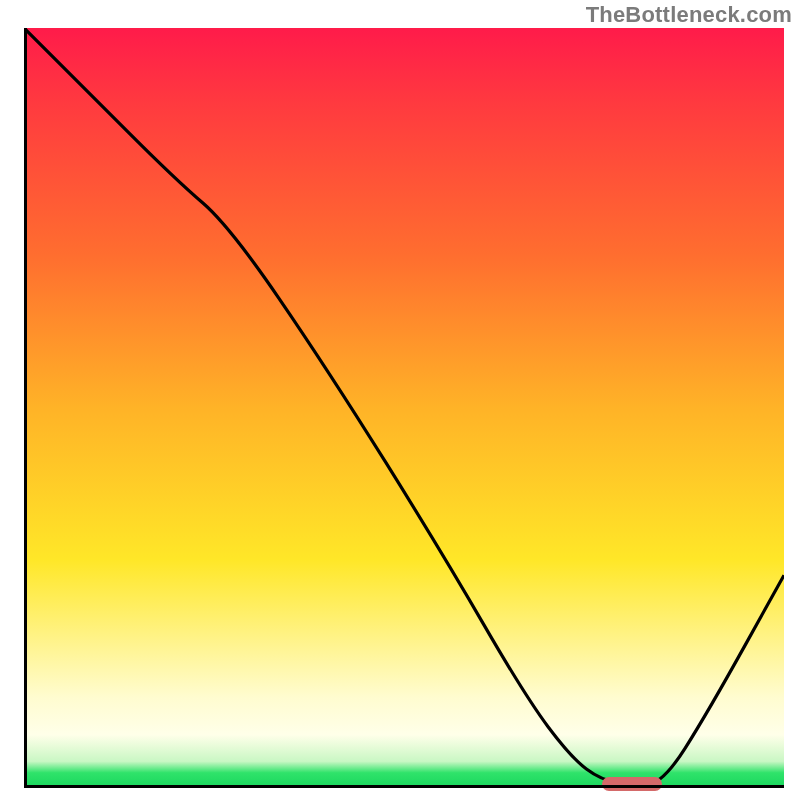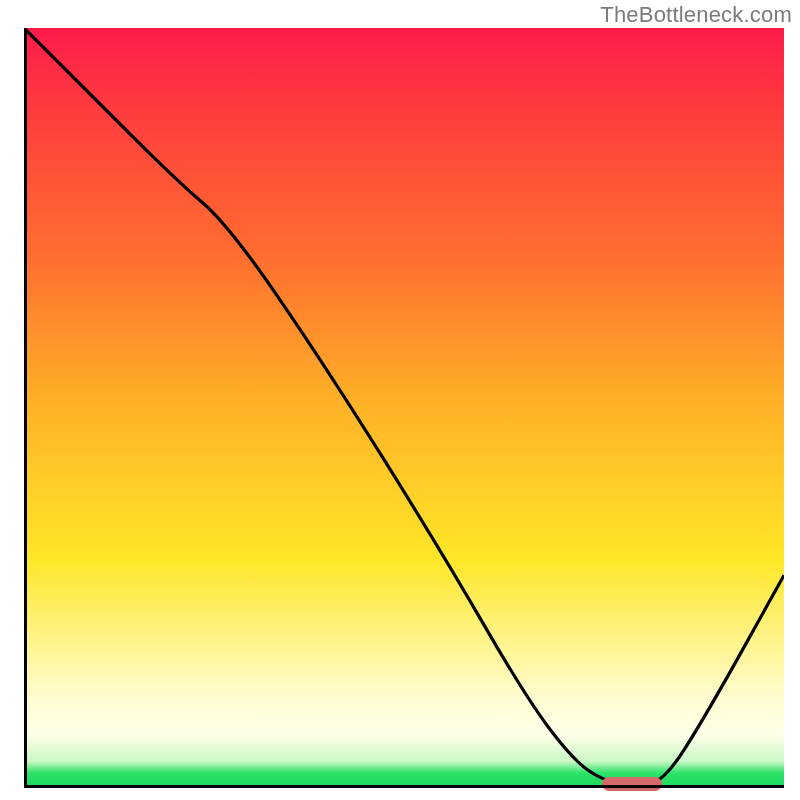--- a/index.html
+++ b/index.html
@@ -13,21 +13,21 @@
   .wrap {
     position: relative;
     width: 800px;
     height: 800px;
   }
   .watermark {
     position: absolute;
     top: 2px;
     right: 8px;
     font-size: 22px;
-    font-weight: 400;
+    font-weight: 700;
     color: #7b7b7b;
     letter-spacing: 0.2px;
   }
   .plot {
     position: absolute;
     left: 24px;
     top: 28px;
     width: 760px;
     height: 760px;
     box-sizing: border-box;

